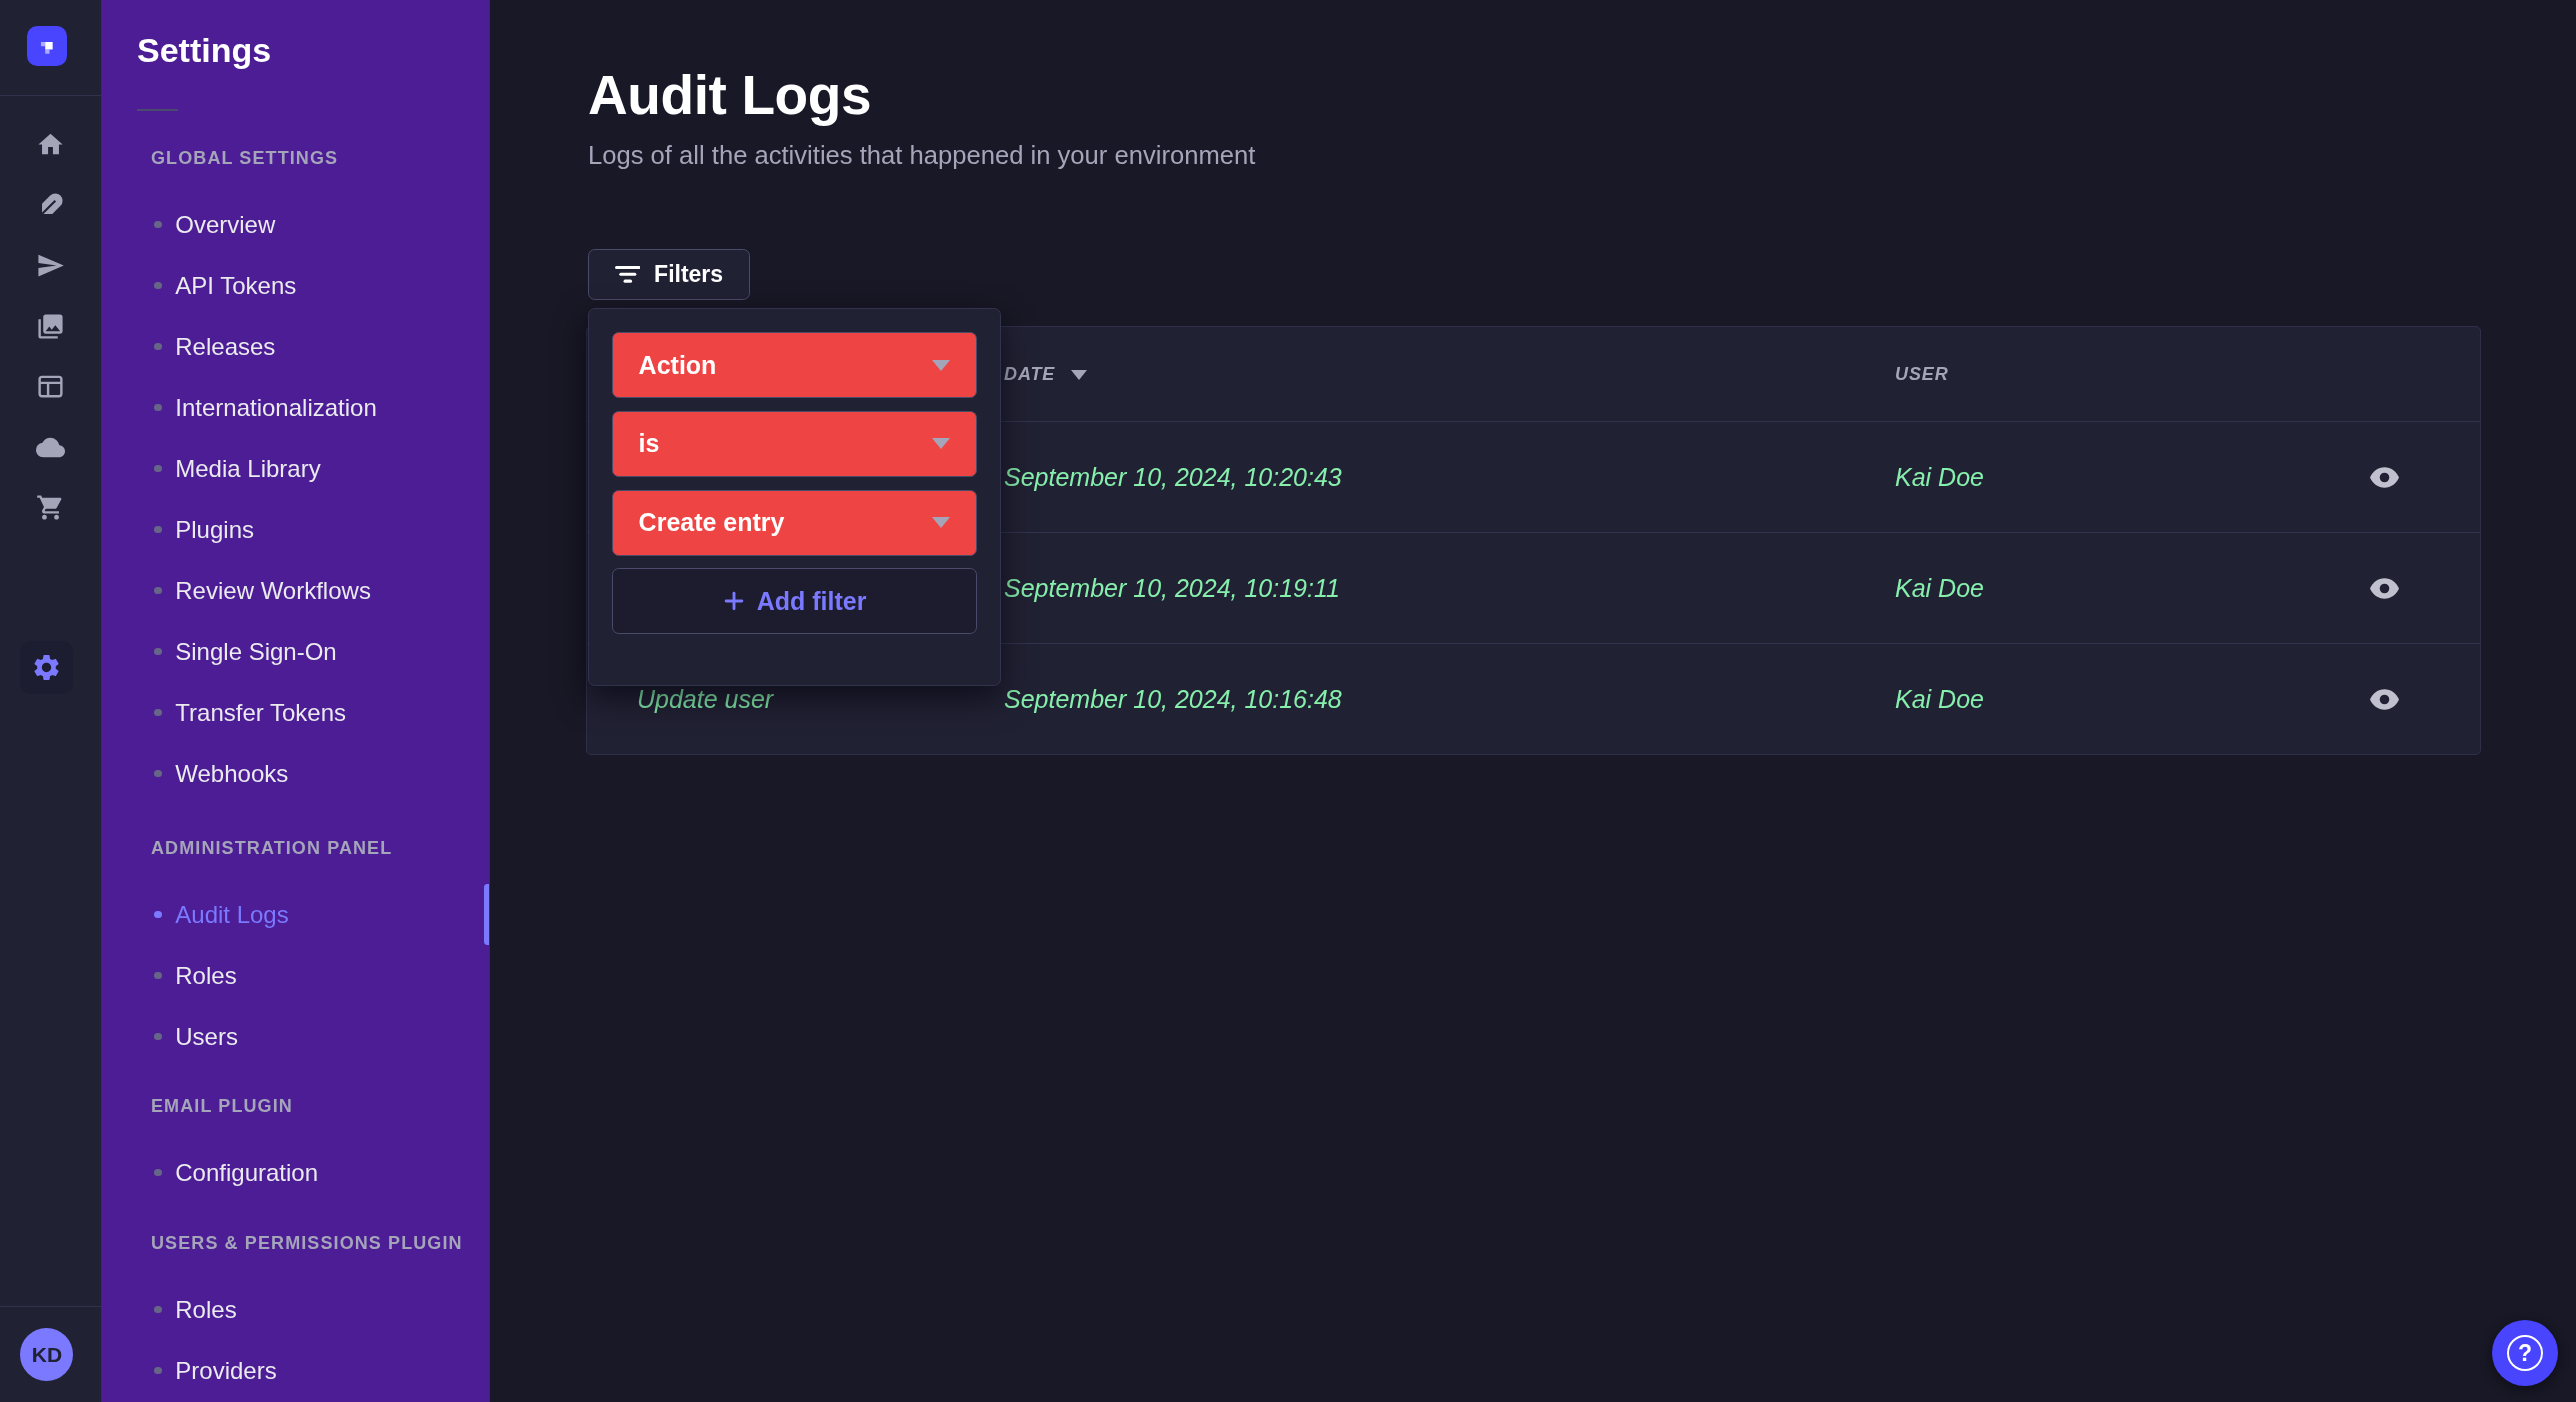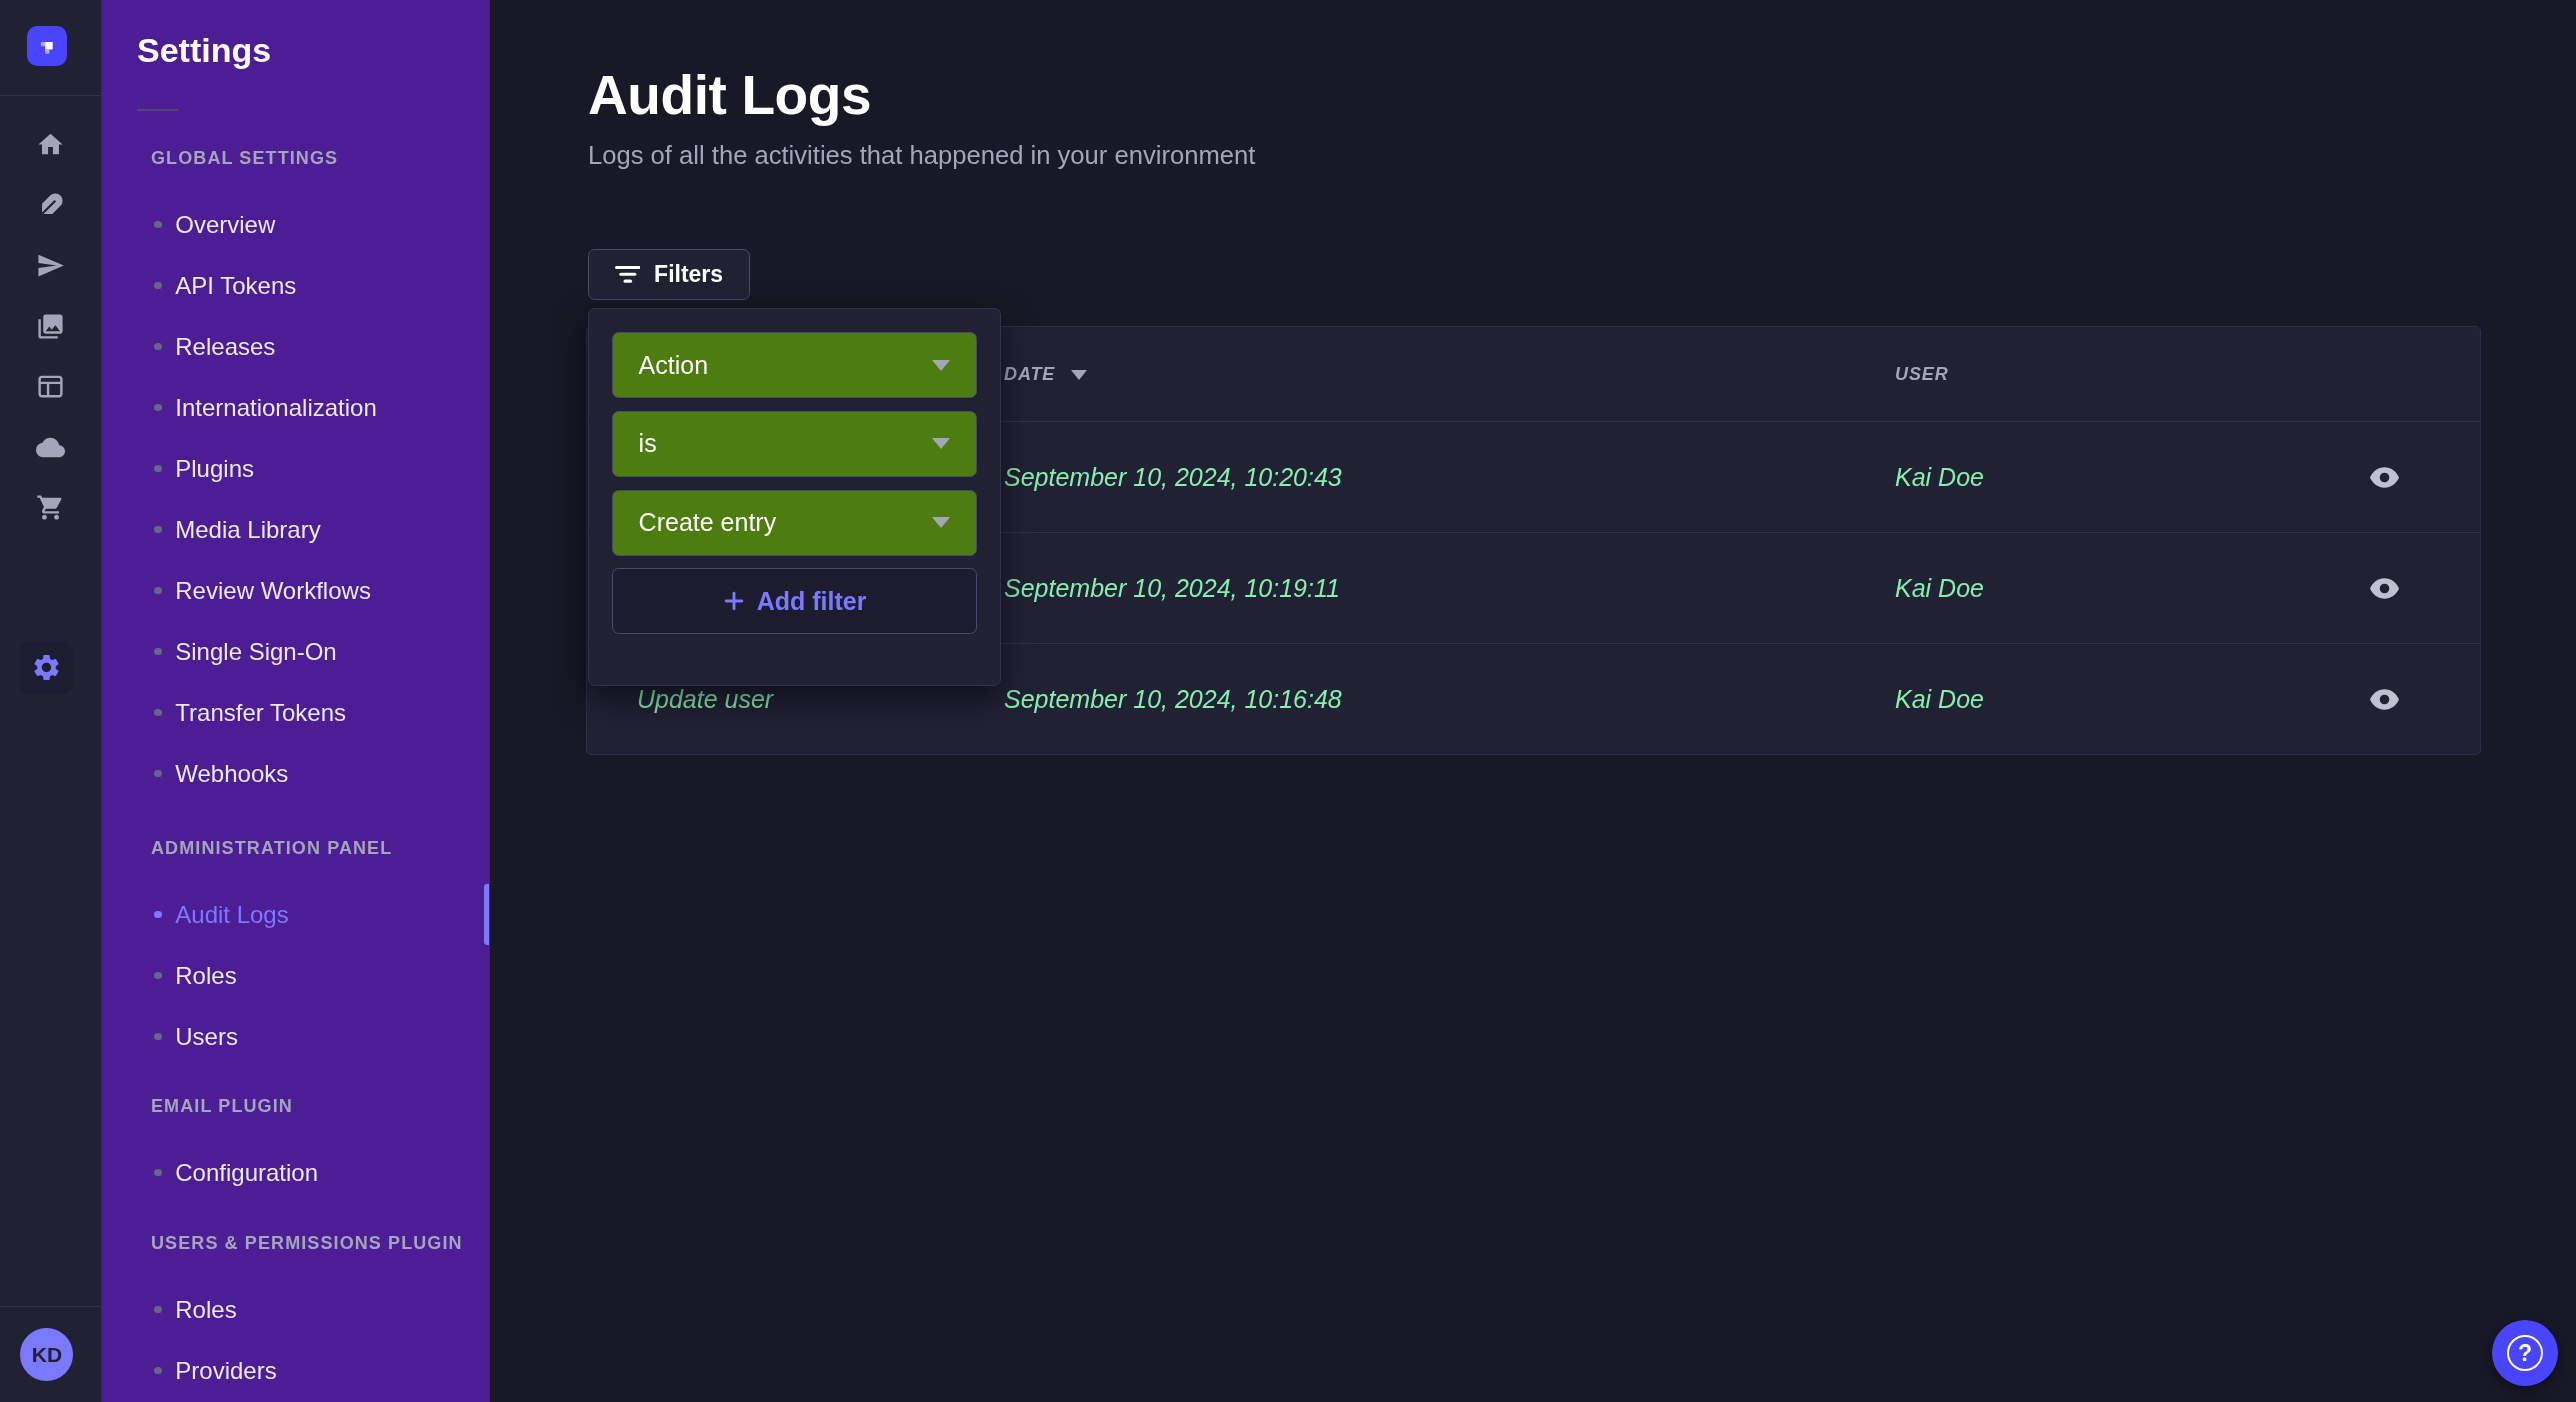--- a/index.html
+++ b/index.html
@@ -72,23 +72,23 @@
   .cell.date { left:417px; }
   .cell.user { left:1308px; }
   .eye-btn { position:absolute; right:77px; top:50%; transform:translateY(-50%);
              width:37px; height:34px; background:transparent; border:none; cursor:pointer;
              display:flex; align-items:center; justify-content:center; }
   
   .popover { position:absolute; left:98px; top:308px; width:413px; height:378px;
              background:#212134; border:0.9px solid #32324d; border-radius:6.8px;
              box-shadow:0 12px 32px rgba(2,2,10,0.6); padding:23px; z-index:5; }
   .select-box { height:66px; margin-bottom:12.8px; border:0.9px solid #4a4a6a; border-radius:6.8px;
-                background:#4d7c0f; display:flex; align-items:center; justify-content:space-between;
+                background:#ef4444; display:flex; align-items:center; justify-content:space-between;
                 padding:0 25.6px; font-size:25px; color:#ffffff; cursor:pointer; width:100%;
-                font-family:"Liberation Sans", sans-serif; }
+                font-family:"Liberation Sans", sans-serif;font-weight:bold; }
   .select-caret { width:0; height:0; border-left:9.4px solid transparent;
                   border-right:9.4px solid transparent; border-top:11px solid #a5a5ba; }
   .add-filter-btn { height:66px; width:100%; border:0.9px solid #4a4a6a; border-radius:6.8px;
                     background:#1c1c2e; display:flex; align-items:center; justify-content:center;
                     gap:12px; color:#7b79ff; font-size:25px; font-weight:600; cursor:pointer;
                     font-family:"Liberation Sans", sans-serif; }
   
   .help-btn { position:absolute; right:18px; bottom:16px; width:66px; height:66px;
               border-radius:50%; background:#4945ff; border:none; cursor:pointer;
               display:flex; align-items:center; justify-content:center;
@@ -178,25 +178,25 @@
       <div class="nav-item">
           <span class="bullet"></span>
           <span class="nav-label">Releases</span>
         </div>
       <div class="nav-item">
           <span class="bullet"></span>
           <span class="nav-label">Internationalization</span>
         </div>
       <div class="nav-item">
           <span class="bullet"></span>
+          <span class="nav-label">Media Library</span>
+        </div>
+      <div class="nav-item">
+          <span class="bullet"></span>
           <span class="nav-label">Plugins</span>
-        </div>
-      <div class="nav-item">
-          <span class="bullet"></span>
-          <span class="nav-label">Media Library</span>
         </div>
       <div class="nav-item">
           <span class="bullet"></span>
           <span class="nav-label">Review Workflows</span>
         </div>
       <div class="nav-item">
           <span class="bullet"></span>
           <span class="nav-label">Single Sign-On</span>
         </div>
       <div class="nav-item">

